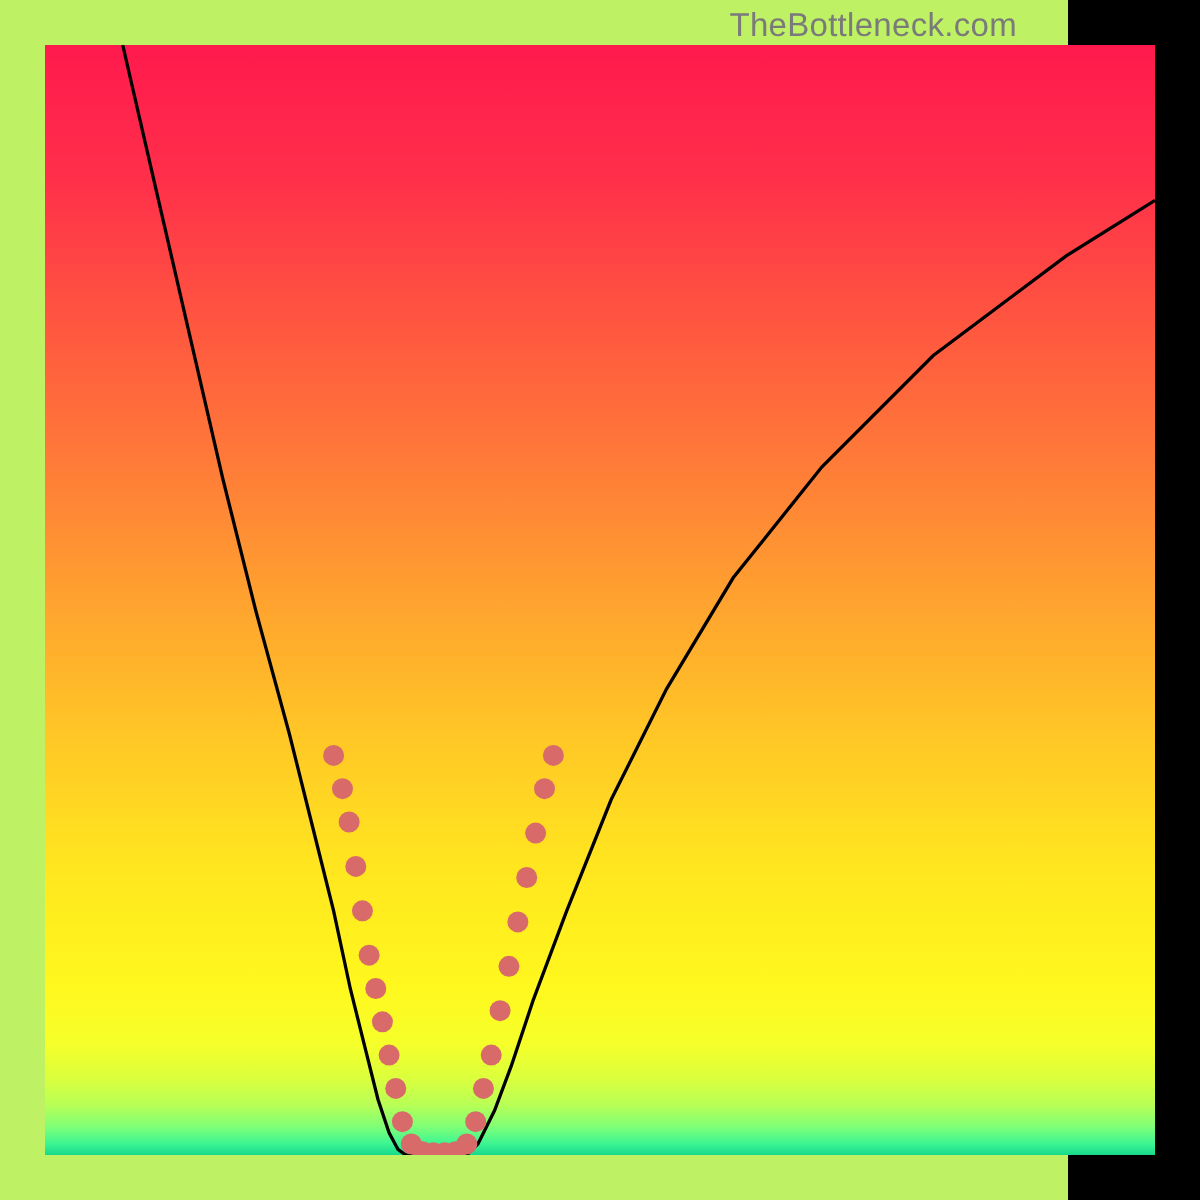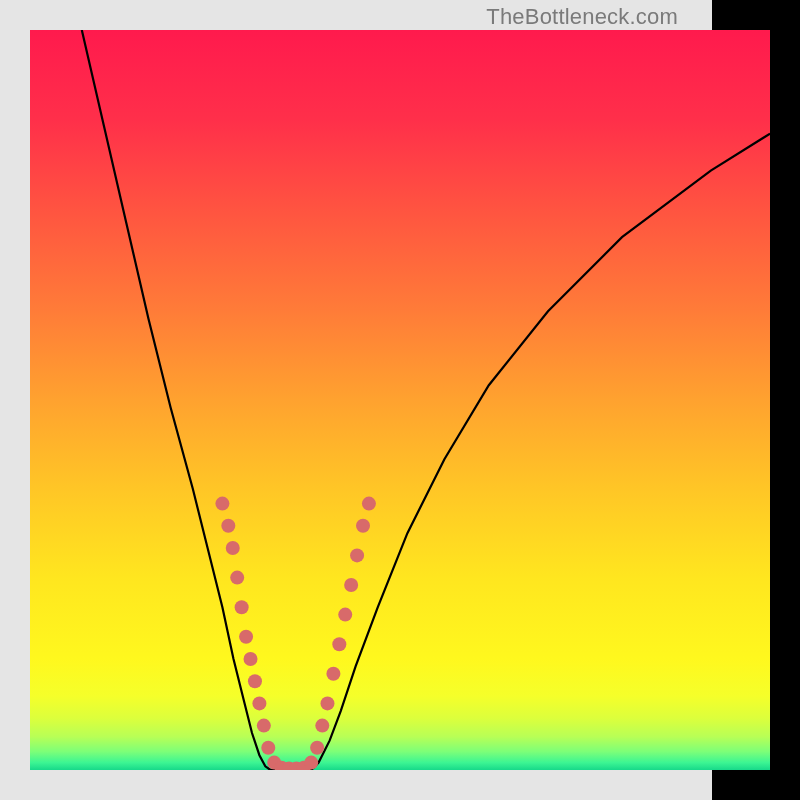--- a/index.html
+++ b/index.html
@@ -9,21 +9,21 @@
     height: 800px;
     background: #000;
     overflow: hidden;
   }
   .frame {
     position: absolute;
     left: 0;
     top: 0;
     width: 712px;
     height: 800px;
-    background: #e5e5e5;
+    background: #bef264;
     text-align: right;
   }
   .plot {
     position: absolute;
     left: 30px;
     top: 30px;
     width: 740px;
     height: 740px;
     overflow: hidden;
   }

